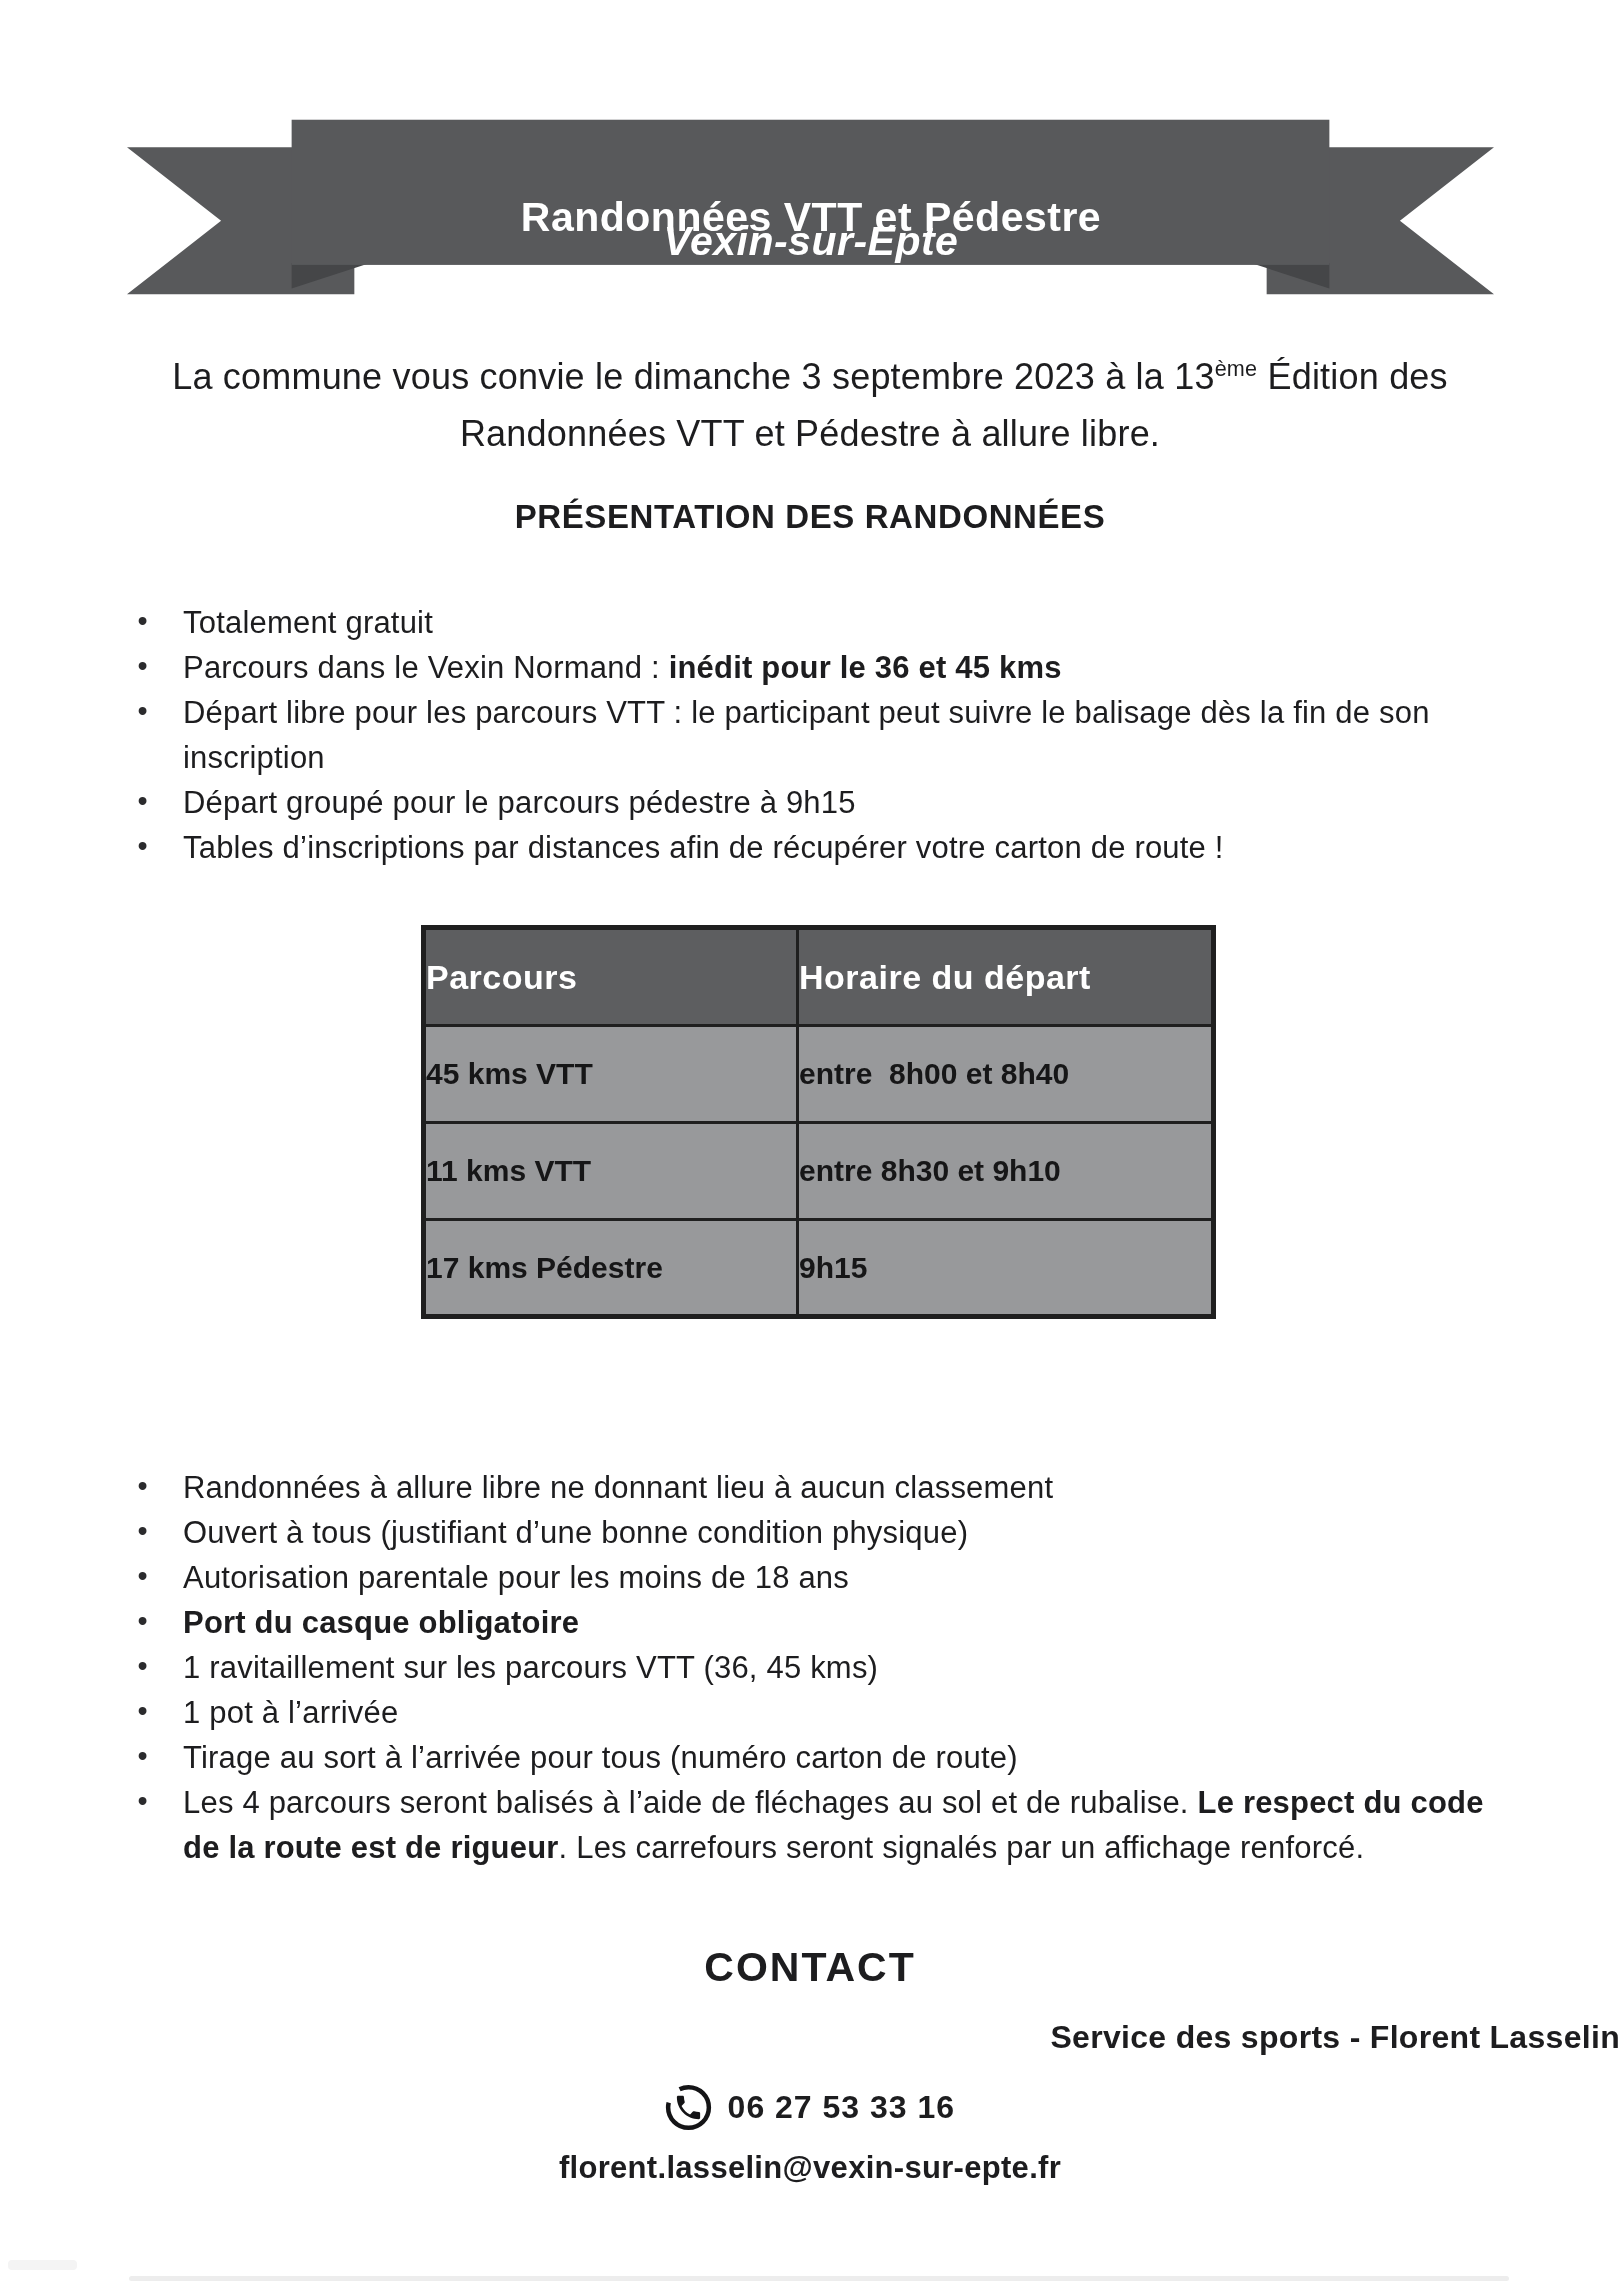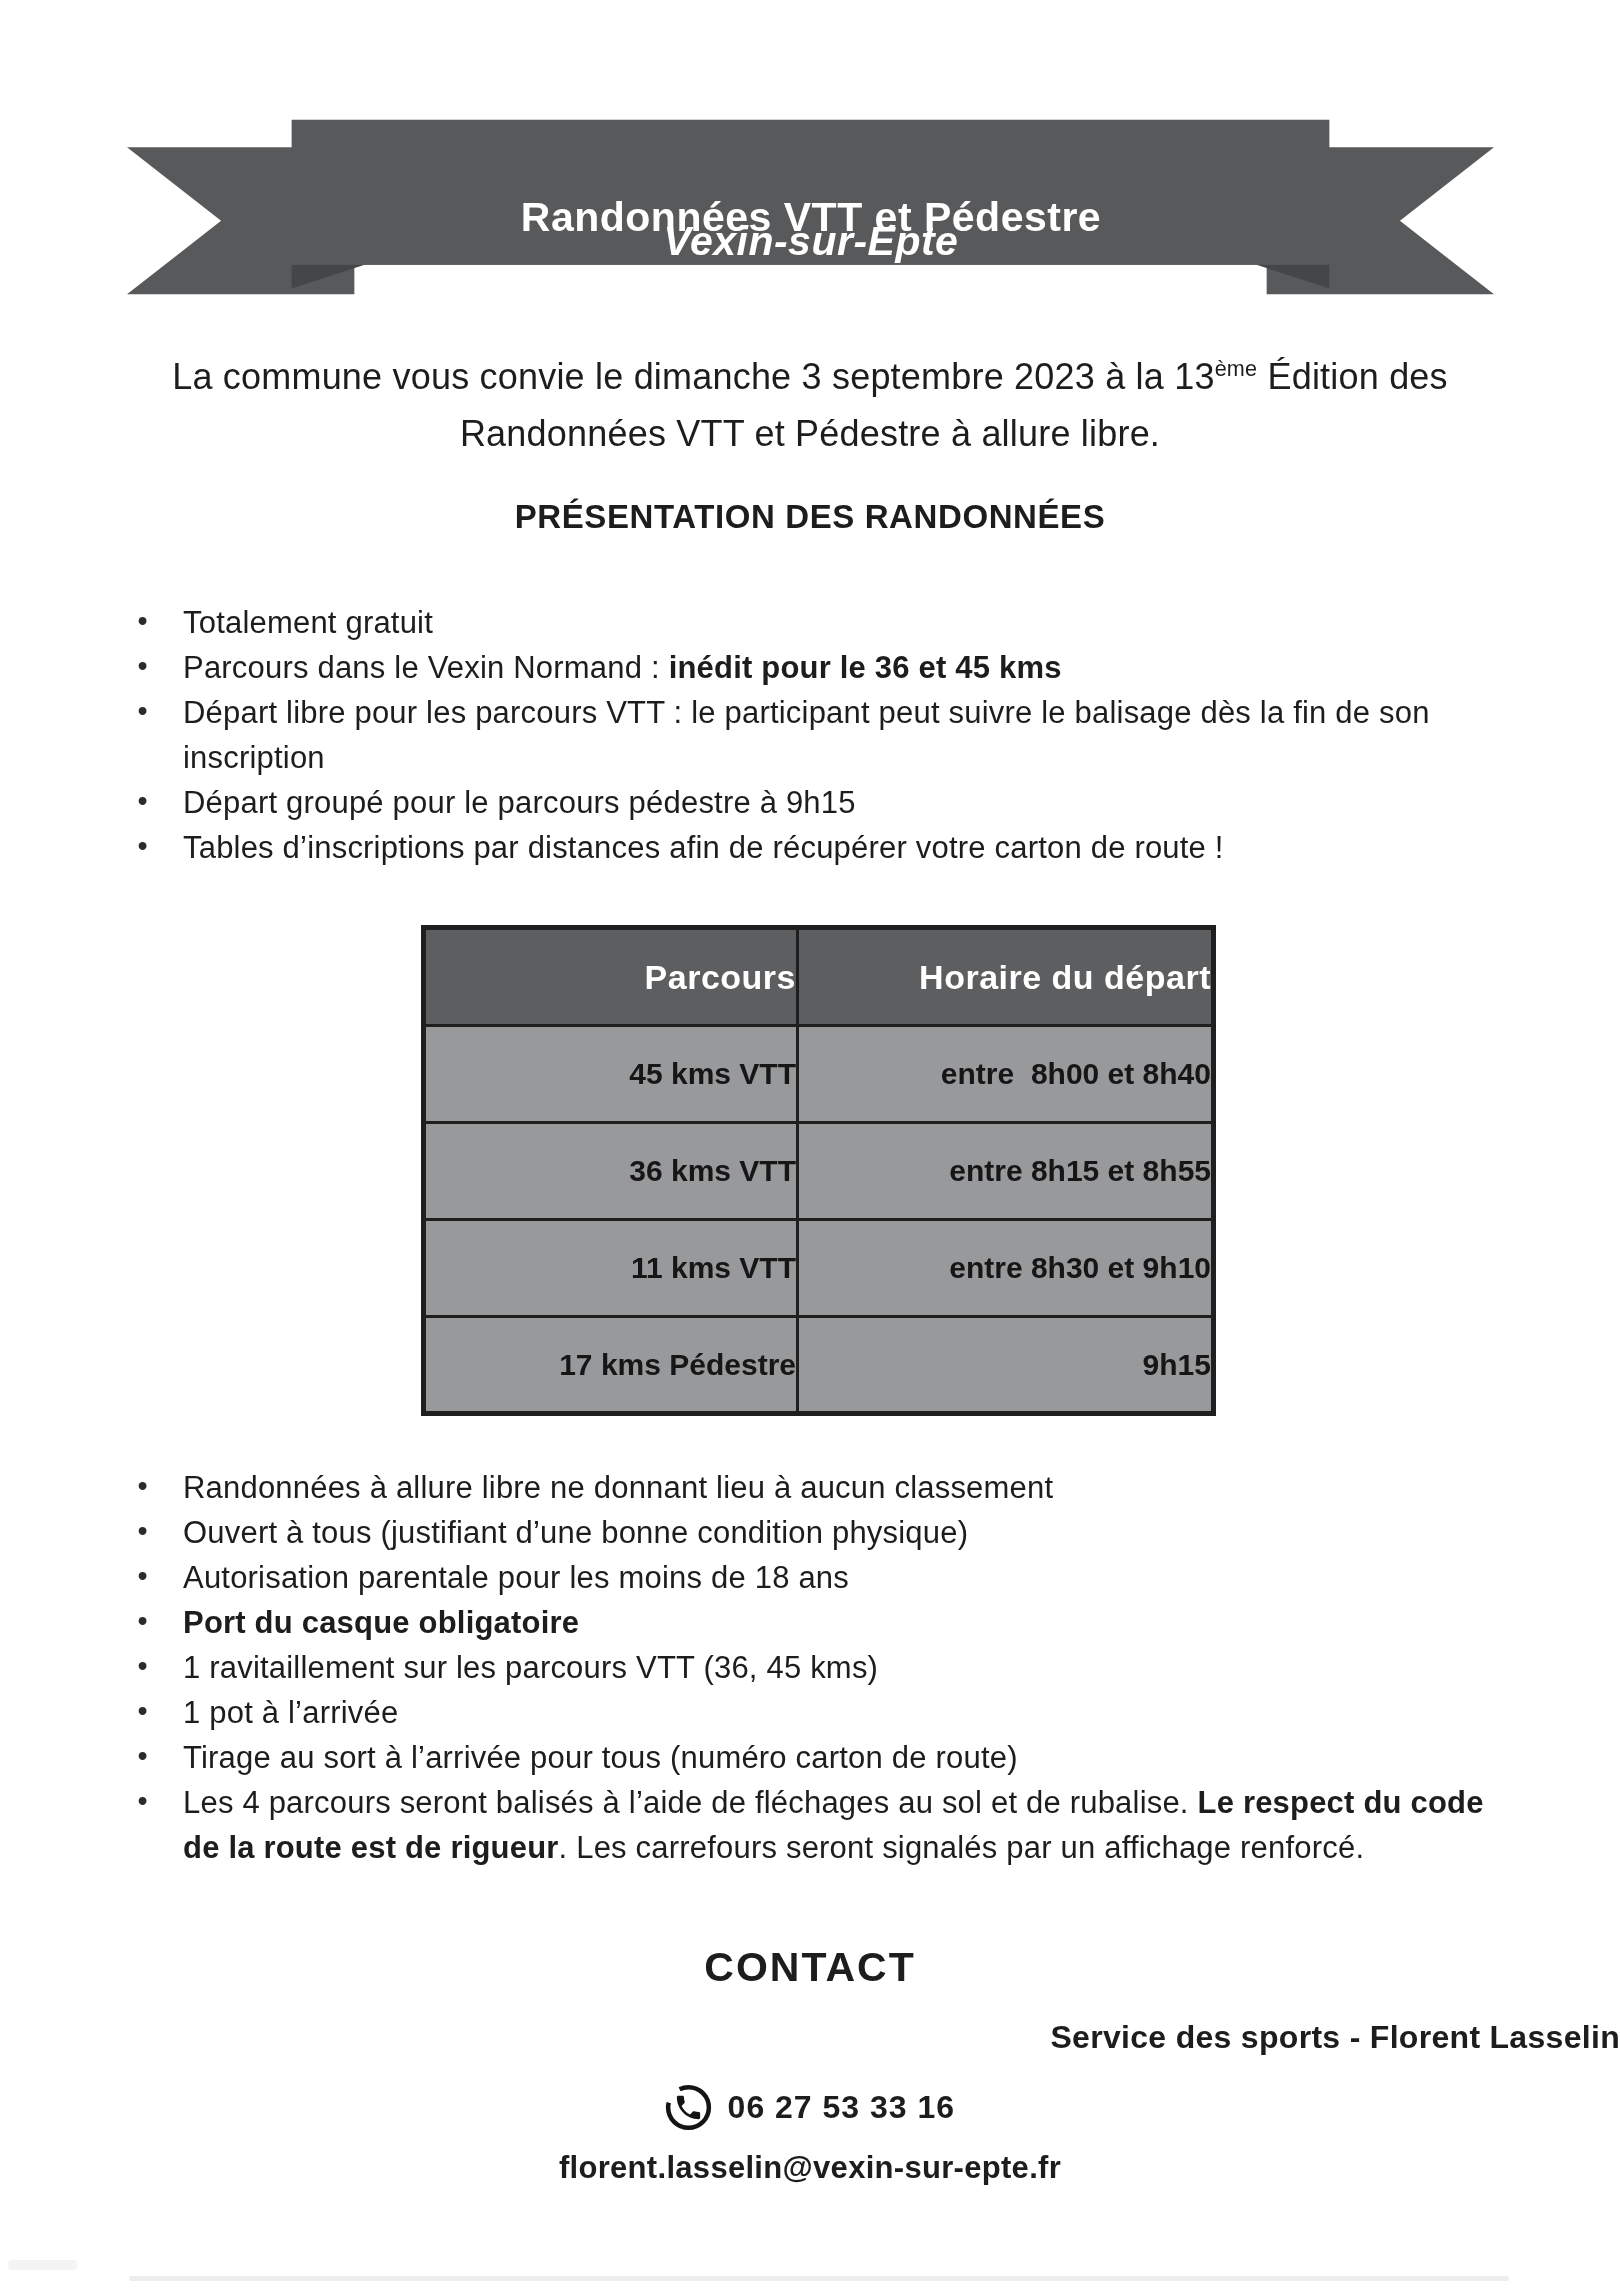--- a/index.html
+++ b/index.html
@@ -63,21 +63,21 @@
   .b{font-weight:700;}
   
   table.schedule{
     position:absolute;left:421px;top:925px;
     border-collapse:collapse;
     border:5.9px solid var(--table-border);
   }
   table.schedule th,
   table.schedule td{
     border:3.9px solid var(--table-border);
-    text-align:right;vertical-align:middle;
+    text-align:left;vertical-align:middle;
     white-space:pre-wrap;
   }
   table.schedule th{
     background:var(--table-header-bg);
     color:#ffffff;font-size:34px;font-weight:700;
     height:98px;letter-spacing:0.5px;
   }
   table.schedule td{
     background:var(--table-row-bg);
     color:#161617;font-size:30px;font-weight:700;
@@ -153,24 +153,20 @@
           <th>Parcours</th>
           <th>Horaire du départ</th>
         </tr>
       </thead>
       <tbody>
         <tr>
           <td>45 kms VTT</td>
           <td>entre  8h00 et 8h40</td>
         </tr>
         <tr>
-          <td>36 kms VTT</td>
-          <td>entre 8h15 et 8h55</td>
-        </tr>
-        <tr>
           <td>11 kms VTT</td>
           <td>entre 8h30 et 9h10</td>
         </tr>
         <tr>
           <td>17 kms Pédestre</td>
           <td>9h15</td>
         </tr>
       </tbody>
     </table>
 

